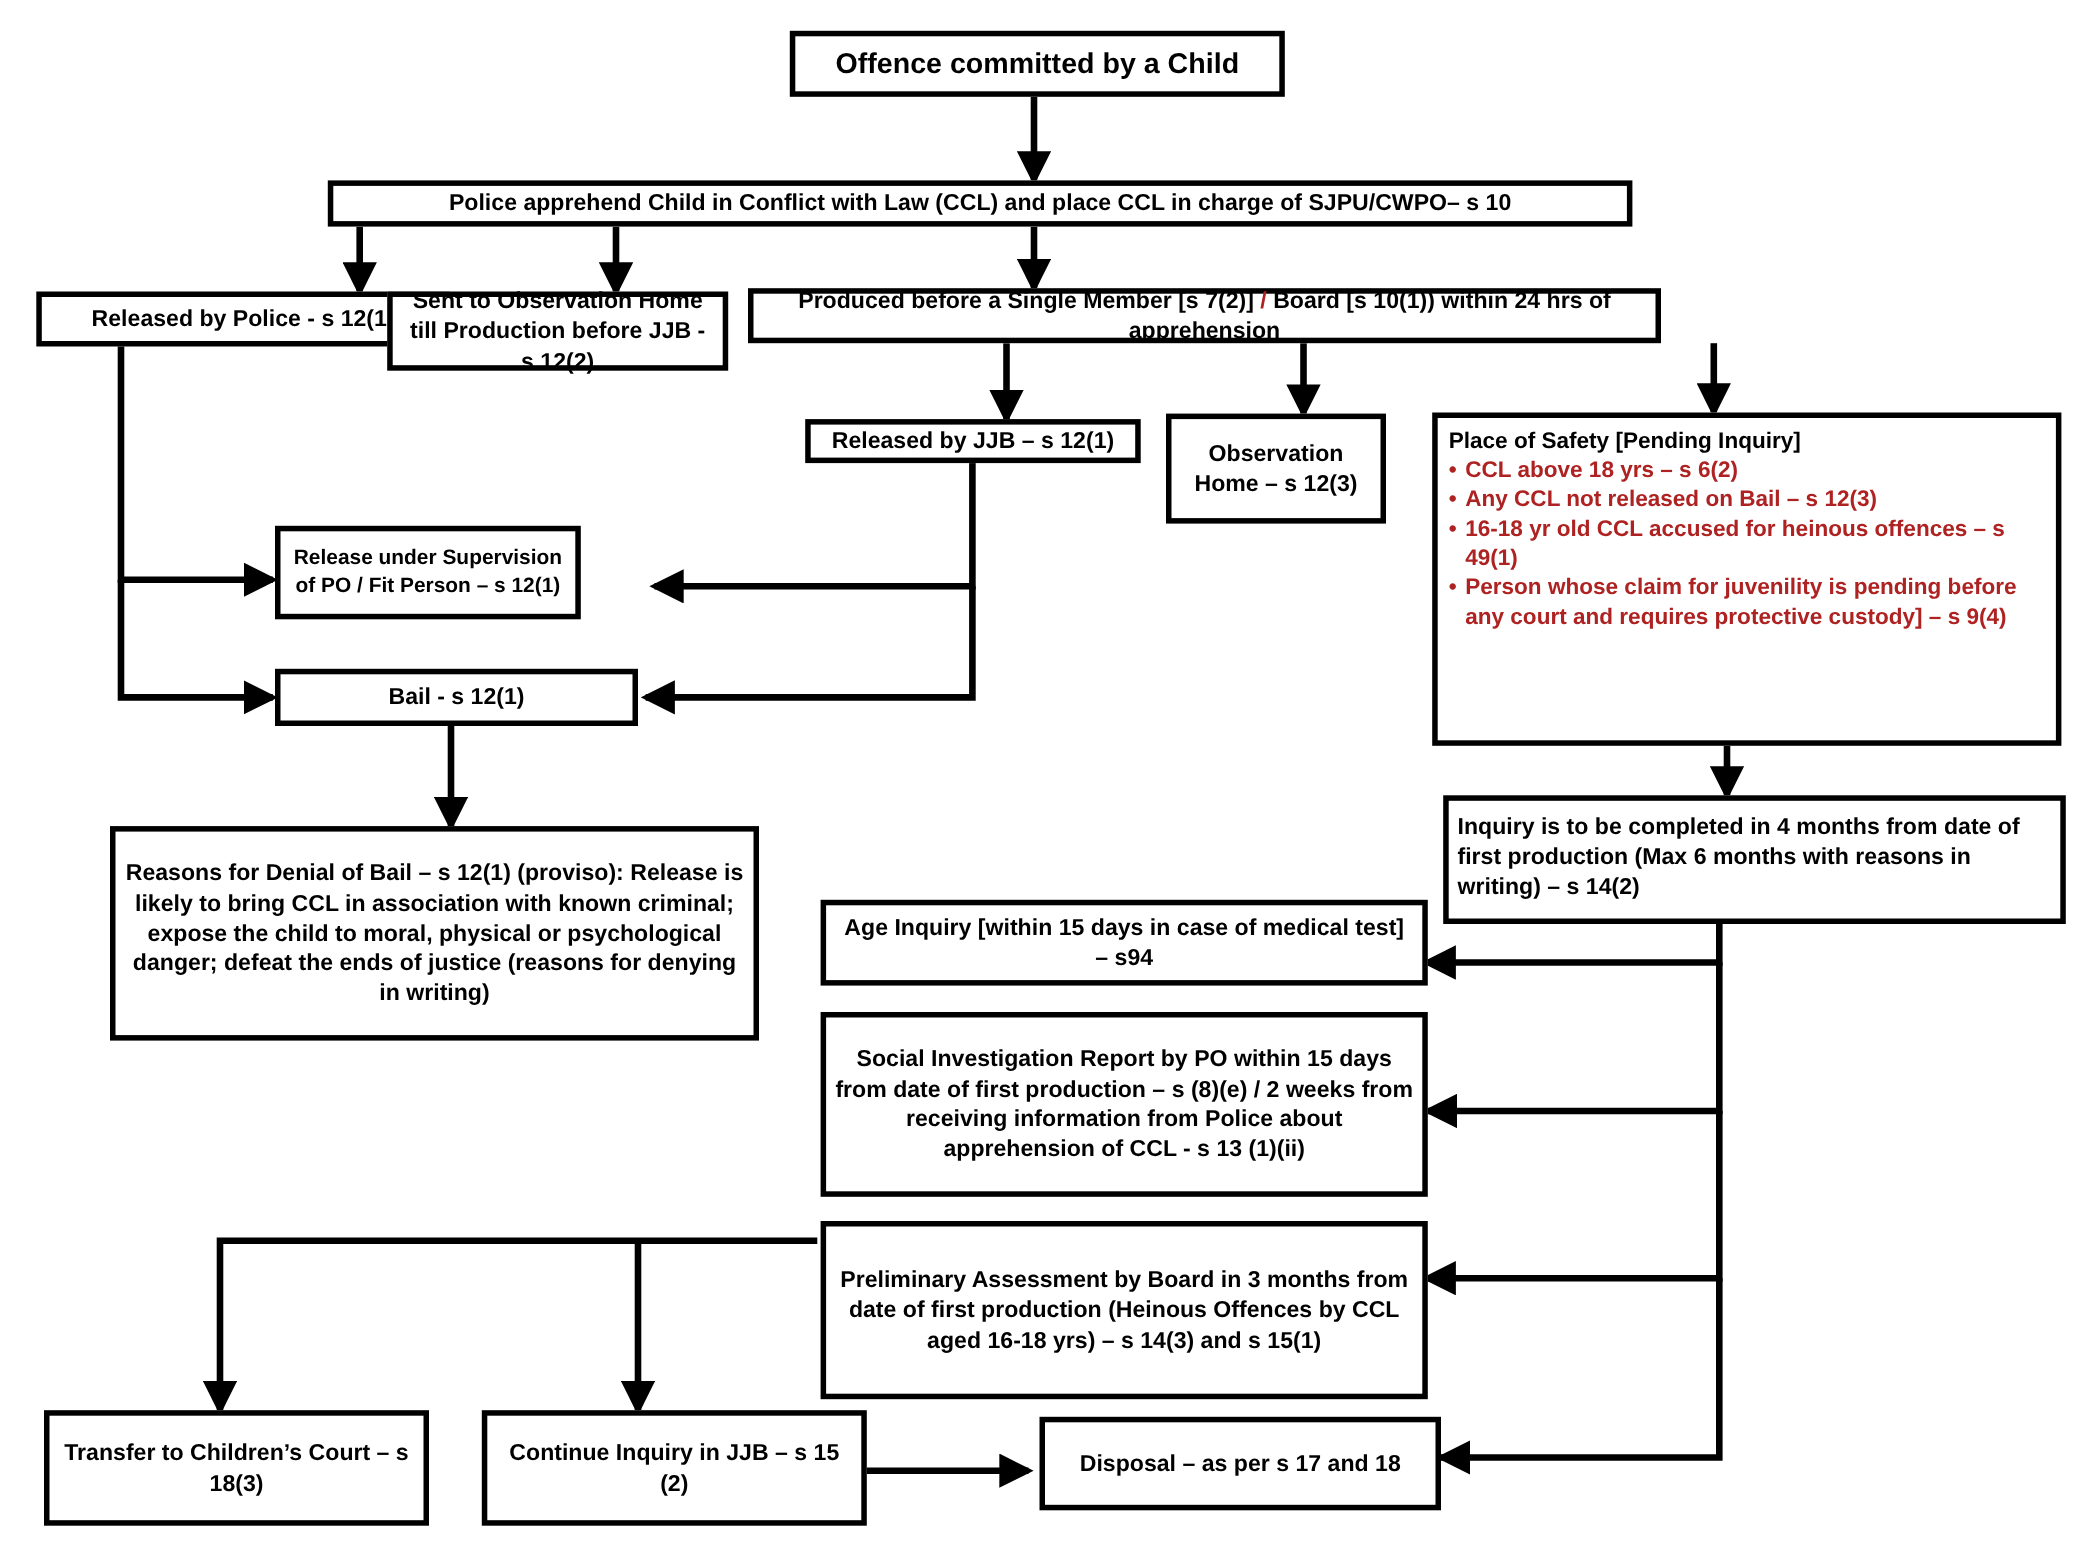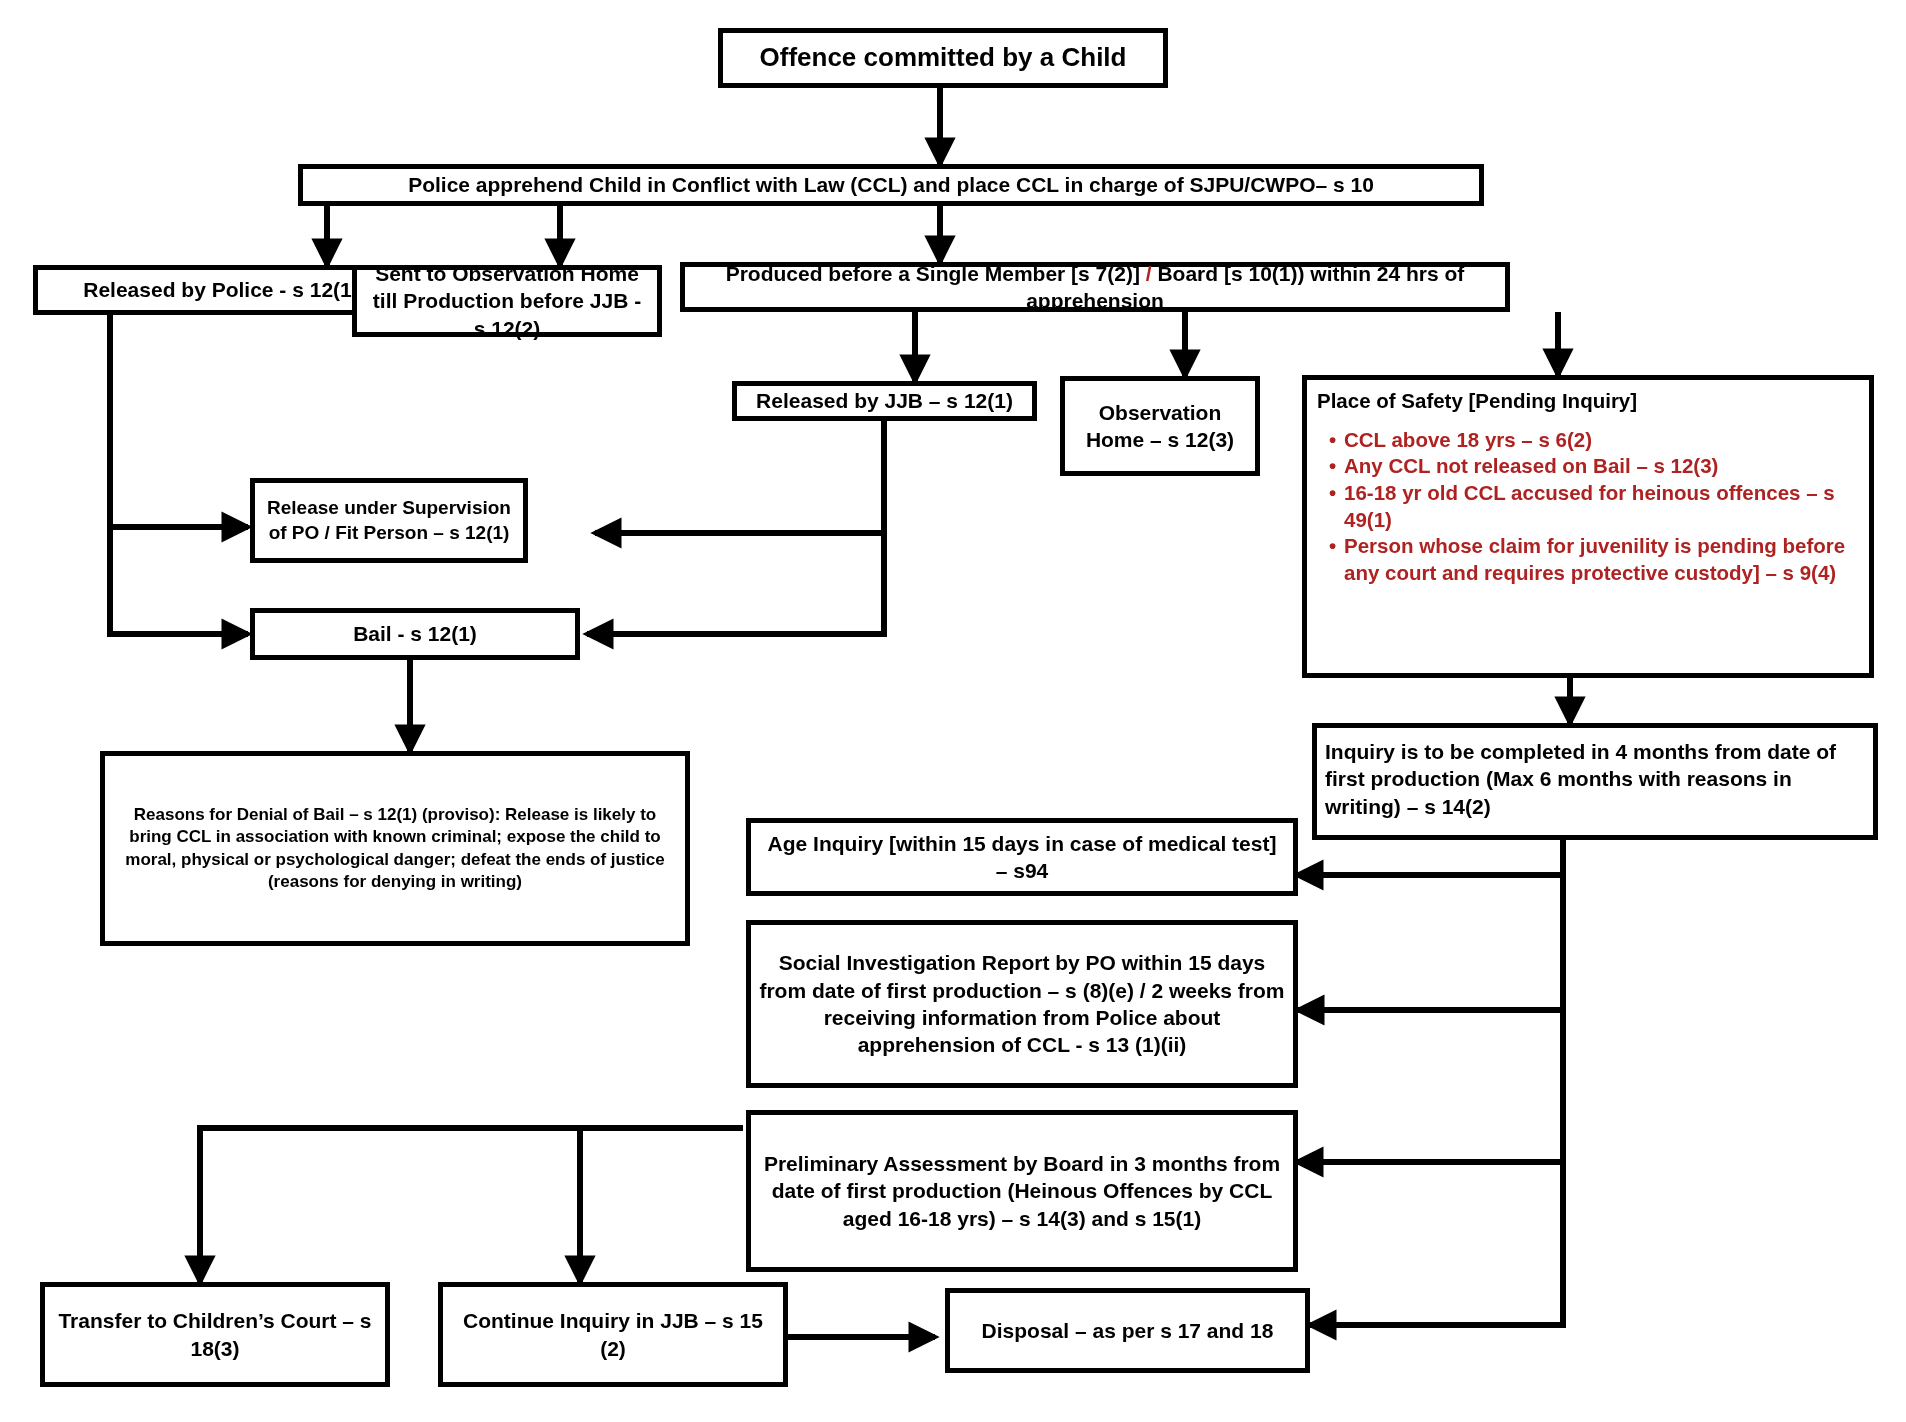--- a/index.html
+++ b/index.html
@@ -35,21 +35,21 @@
     font-weight: bold;
     color: #000000;
     line-height: 1.30;
     padding: 4px 8px;
   }
   .node .inner { width: 100%; }
   .t-left { text-align: left; }
   .red { color: #AF2222; }
   .bullets {
     list-style: none;
-    margin: 12px;
+    margin: 0;
     padding: 0;
   }
   .bullets li {
     position: relative;
     padding-left: 15px;
     color: #AF2222;
     text-align: left;
     line-height: 1.30;
   }
   .bullets li:before {
@@ -151,21 +151,21 @@
   </div>
 
   <div class="node" style="left:250px; top:478px; width:278px; height:85px; font-size:19px;align-items:center;">
     <div class="inner">Release under Supervision of PO / Fit Person – s 12(1)</div>
   </div>
 
   <div class="node" style="left:250px; top:608px; width:330px; height:52px; font-size:21px;">
     <div class="inner">Bail  - s 12(1)</div>
   </div>
 
-  <div class="node" style="left:100px; top:751px; width:590px; height:195px; font-size:17px;">
+  <div class="node" style="left:100px; top:751px; width:590px; height:195px; font-size:21px;">
     <div class="inner">Reasons for Denial of Bail – s 12(1) (proviso): Release is likely to bring CCL in association with known criminal; expose the child to moral, physical or psychological danger; defeat the ends of justice (reasons for denying in writing)</div>
   </div>
 
   <div class="node" style="left:1312px; top:723px; width:566px; height:117px; font-size:21px; align-items:flex-start; padding-top:10px;">
     <div class="inner t-left">Inquiry is to be completed in 4 months from date of first production (Max 6 months with reasons in writing) – s 14(2)</div>
   </div>
 
   <div class="node" style="left:746px; top:818px; width:552px; height:78px; font-size:21px;">
     <div class="inner">Age Inquiry [within 15 days in case of medical test] – s94</div>
   </div>

